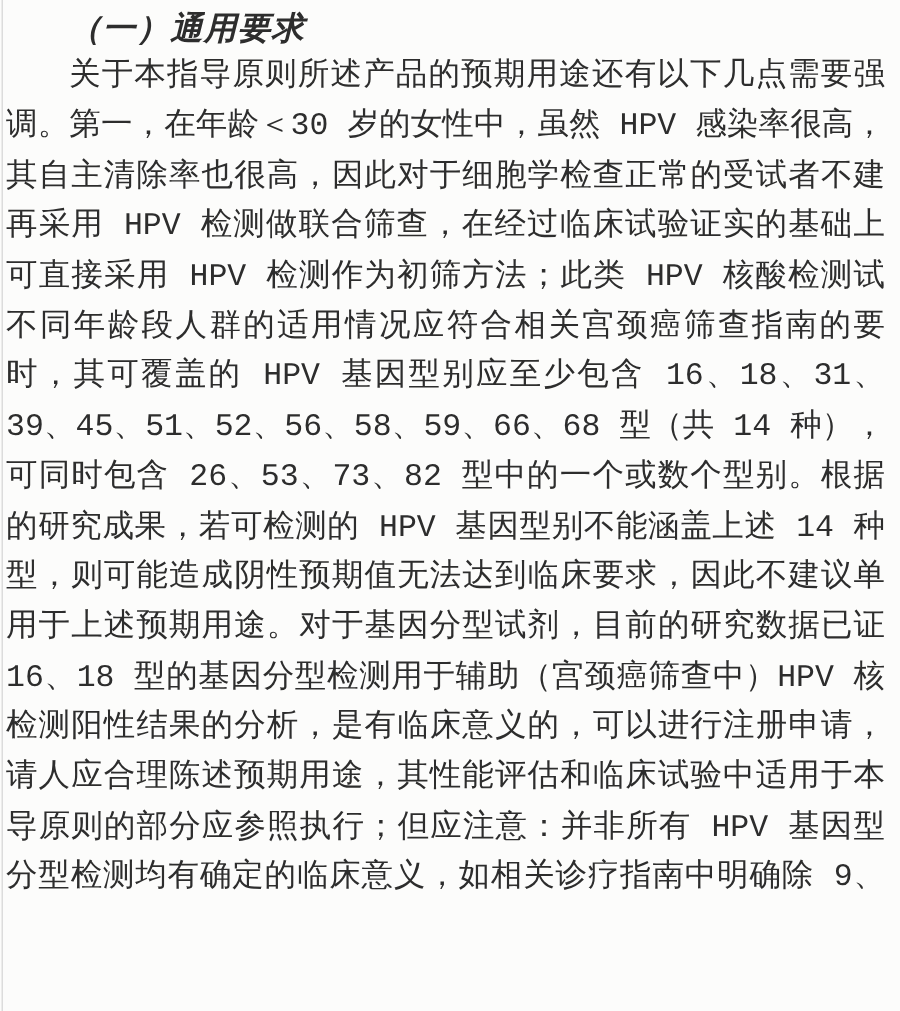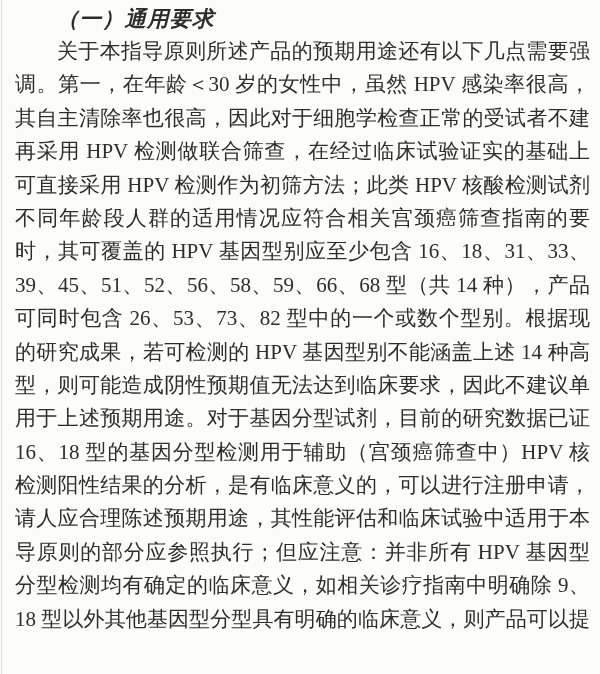--- a/index.html
+++ b/index.html
@@ -8,21 +8,21 @@
     background: #ffffff;
   }
   .page {
     position: relative;
     width: 600px;
     height: 674px;
     box-sizing: border-box;
     background: #fcfcfb;
     color: #2d2d2d;
     font-family: "Liberation Serif", "DejaVu Serif", serif;
-    padding: 3px 10px 0 15px;
+    padding: 3px 10px 0 4px;
     overflow: hidden;
   }
   .edge-artifact {
     position: absolute;
     left: 1px;
     top: 0;
     width: 1px;
     height: 674px;
     background: rgba(110, 110, 110, 0.22);
   }
@@ -40,20 +40,21 @@
   .body-block {
     margin: 0;
   }
   .line {
     height: 33.4px;
     line-height: 33.4px;
     font-size: 21px;
     text-align: justify;
     text-align-last: justify;
     overflow: hidden;
+    font-family: Liberation Mono, monospace;
   }
   .line.first {
     text-indent: 42px;
   }
 </style>
 </head>
 <body>
 
 <div class="page">
   <div class="edge-artifact"></div>
@@ -71,15 +72,14 @@
     <div class="line">39、45、51、52、56、58、59、66、68 型（共 14 种），产品亦</div>
     <div class="line">可同时包含 26、53、73、82 型中的一个或数个型别。根据现有</div>
     <div class="line">的研究成果，若可检测的 HPV 基因型别不能涵盖上述 14 种高危</div>
     <div class="line">型，则可能造成阴性预期值无法达到临床要求，因此不建议单独</div>
     <div class="line">用于上述预期用途。对于基因分型试剂，目前的研究数据已证实</div>
     <div class="line">16、18 型的基因分型检测用于辅助（宫颈癌筛查中）HPV 核酸</div>
     <div class="line">检测阳性结果的分析，是有临床意义的，可以进行注册申请，申</div>
     <div class="line">请人应合理陈述预期用途，其性能评估和临床试验中适用于本指</div>
     <div class="line">导原则的部分应参照执行；但应注意：并非所有 HPV 基因型的</div>
     <div class="line">分型检测均有确定的临床意义，如相关诊疗指南中明确除 9、</div>
-    <div class="line">18 型以外其他基因型分型具有明确的临床意义，则产品可以提</div>
   </div>
 </div>
 
 </body></html>

